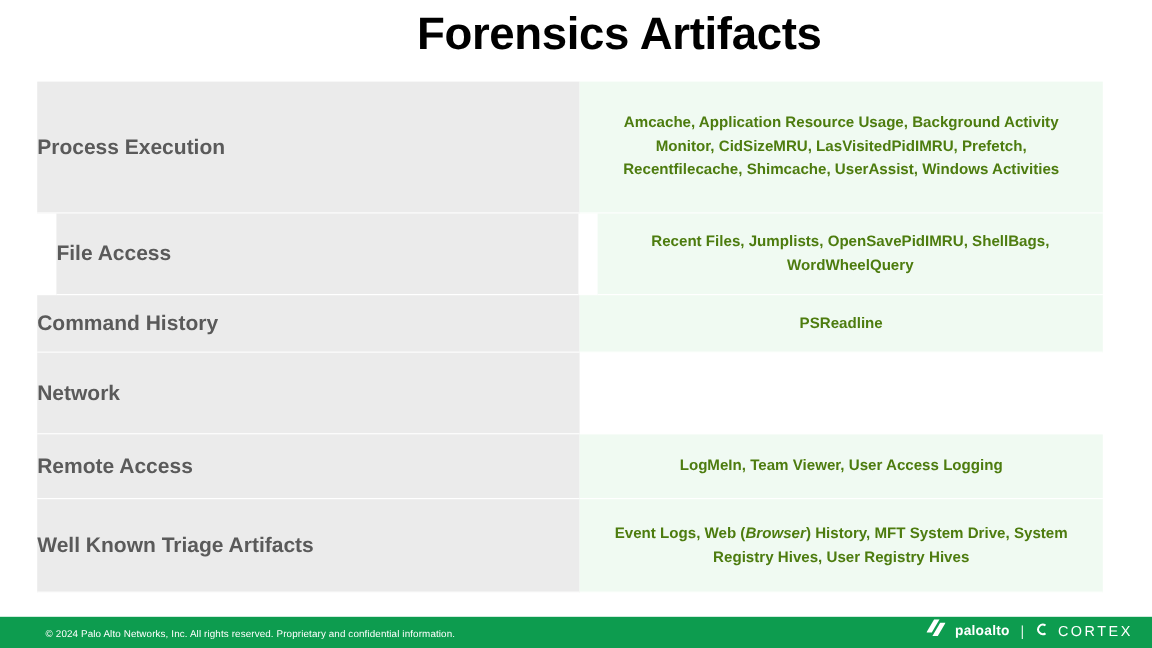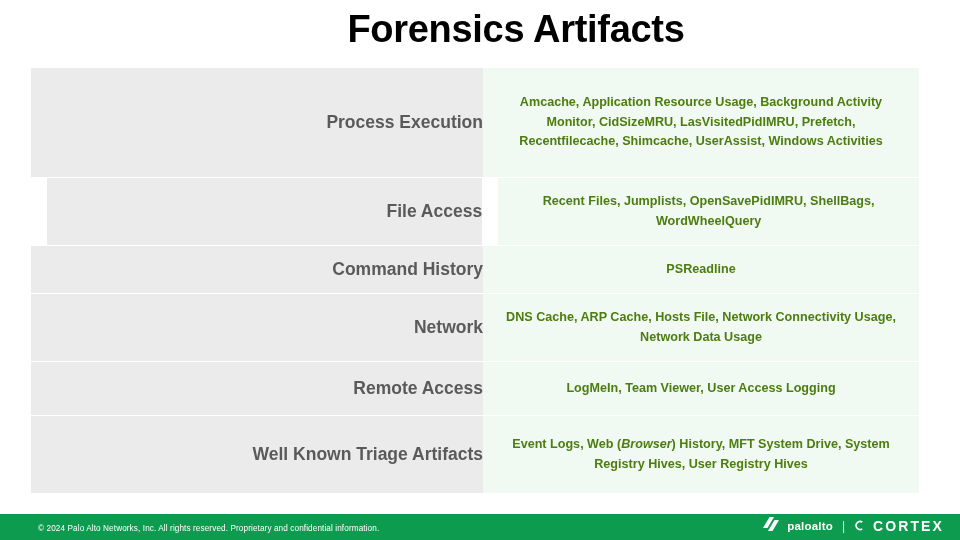--- a/index.html
+++ b/index.html
@@ -43,21 +43,21 @@
     width: 888px;
     box-sizing: border-box;
   }
   .cat-cell {
     width: 452px;
     box-sizing: border-box;
     background: #ebebeb;
     border-bottom: 1.5px solid #ffffff;
     display: flex;
     align-items: center;
-    justify-content: flex-end;
+    justify-content: flex-start;
     text-align: center;
   }
   .cat-label {
     font-size: 17.5px;
     font-weight: bold;
     color: #5a5a5a;
     line-height: 1.2;
   }
   .art-cell {
     width: 436px;
@@ -120,22 +120,22 @@
     letter-spacing: 0.2px;
     color: #ffffff;
   }
   .divider-pipe {
     font-size: 12px;
     color: #ffffff;
     opacity: 0.85;
     margin: 0 1px;
   }
   .cortex-text {
-    font-size: 14px;
-    font-weight: bold;
+    font-size: 12px;
+    font-weight: normal;
     letter-spacing: 2.1px;
     color: #ffffff;
   }
 </style>
 </head>
 <body>
 
 <div id="slide">
 
   <div id="title">Forensics Artifacts</div>
@@ -165,23 +165,20 @@
         <span class="cat-label">Command History</span>
       </div>
       <div class="art-cell">
         <span class="art-label">PSReadline</span>
       </div>
     </div>
 
     <div class="row r3">
       <div class="cat-cell">
         <span class="cat-label">Network</span>
-      </div>
-      <div class="art-cell">
-        <span class="art-label">DNS Cache, ARP Cache, Hosts File, Network Connectivity Usage, Network Data Usage</span>
       </div>
     </div>
 
     <div class="row r4">
       <div class="cat-cell">
         <span class="cat-label">Remote Access</span>
       </div>
       <div class="art-cell">
         <span class="art-label">LogMeIn, Team Viewer, User Access Logging</span>
       </div>

